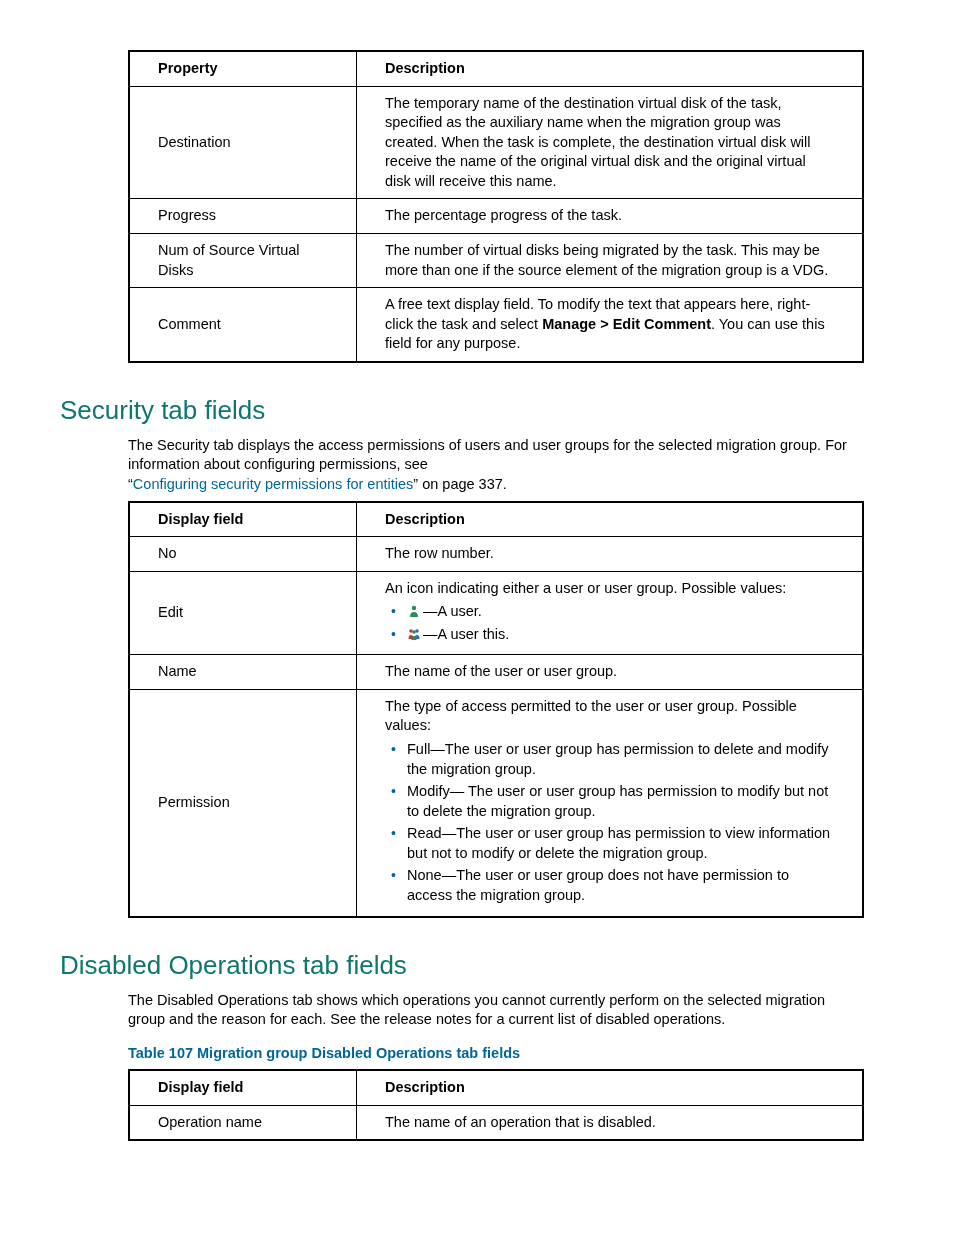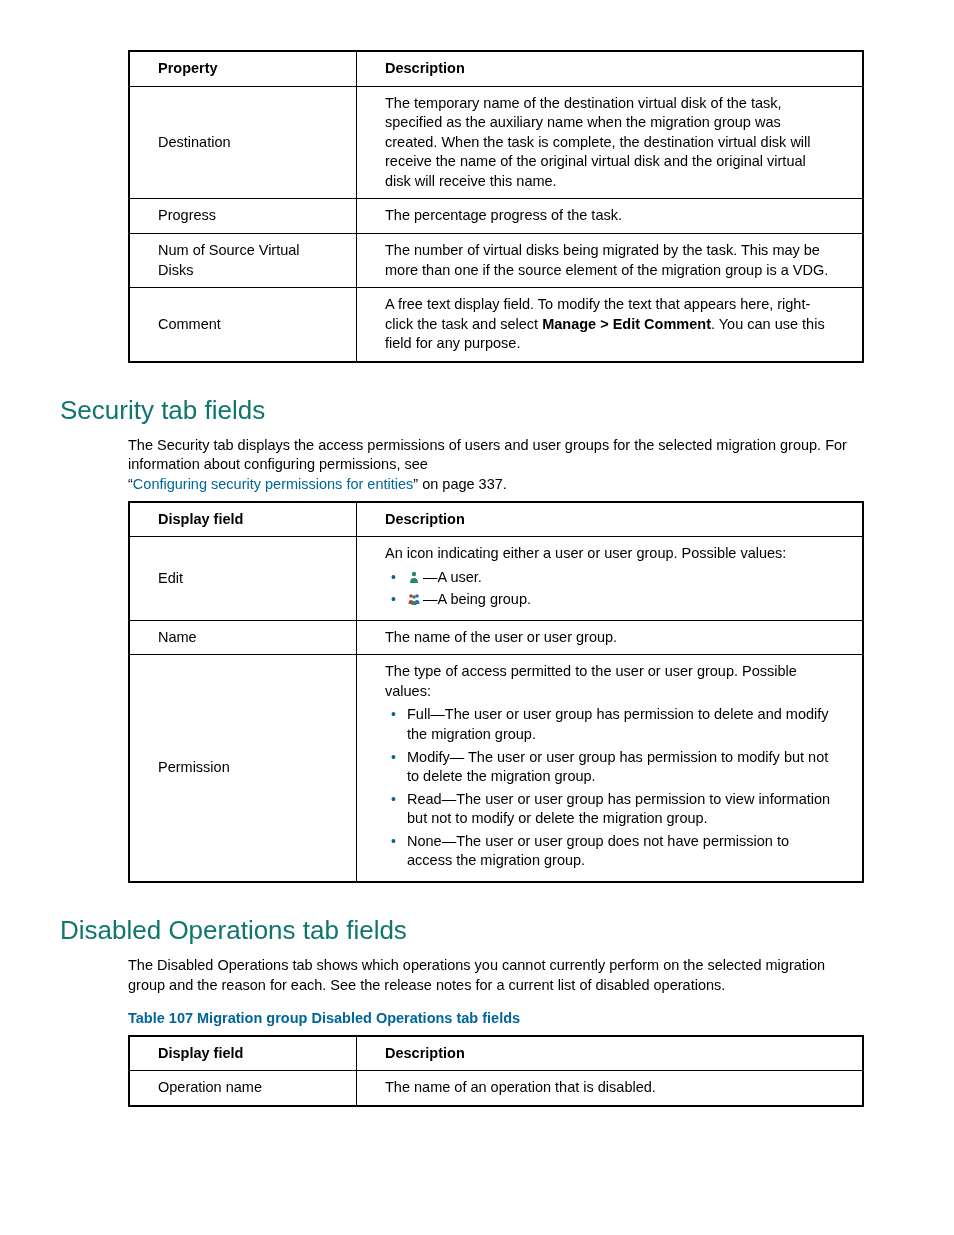--- a/index.html
+++ b/index.html
@@ -131,20 +131,24 @@
   <h2 class="section">Security tab fields</h2>
   <p class="body">
     <span>The Security tab displays the access permissions of users and user groups for the selected migration group. For information about configuring permissions, see</span><br>
     <span>“</span><a href="#" class="link">Configuring security permissions for entities</a><span>” on page 337.</span>
   </p>
   <table>
     <tbody>
         <tr>
       <th class="outer-left outer-top prop">Display field</th>
       <th class="outer-right outer-top">Description</th>
+    </tr>
+    <tr>
+      <td class="outer-left prop">No</td>
+      <td class="outer-right">The row number.</td>
     </tr>
     <tr>
       <td class="outer-left prop">Edit</td>
       <td class="outer-right">
         <span>An icon indicating either a user or user group. Possible values:</span>
         <ul class="bullets">
           <li>
             <span class="icon">
               <svg viewBox="0 0 14 14">
                     <circle cx="7" cy="4" r="2.2" fill="#2a8a5a"></circle>
@@ -155,21 +159,21 @@
           <li>
             <span class="icon">
               <svg viewBox="0 0 14 14">
                 <circle cx="4" cy="4" r="1.8" fill="#c33"></circle>
                     <path d="M1.5 12 Q1.5 8 4 8 Q6.5 8 6.5 12 Z" fill="#c33"></path>
                 <circle cx="10" cy="4" r="1.8" fill="#36c"></circle>
                     <path d="M7.5 12 Q7.5 8 10 8 Q12.5 8 12.5 12 Z" fill="#36c"></path>
                 <circle cx="7" cy="5" r="1.8" fill="#2a8a5a"></circle>
                     <path d="M4.5 13 Q4.5 9 7 9 Q9.5 9 9.5 13 Z" fill="#2a8a5a"></path>
               </svg>
-            </span><span>—A being group.</span>
+            </span><span>—A user this.</span>
           </li>
         </ul>
       </td>
     </tr>
     <tr>
       <td class="outer-left prop">Name</td>
       <td class="outer-right">The name of the user or user group.</td>
     </tr>
     <tr>
       <td class="outer-left outer-bottom prop">Permission</td>

